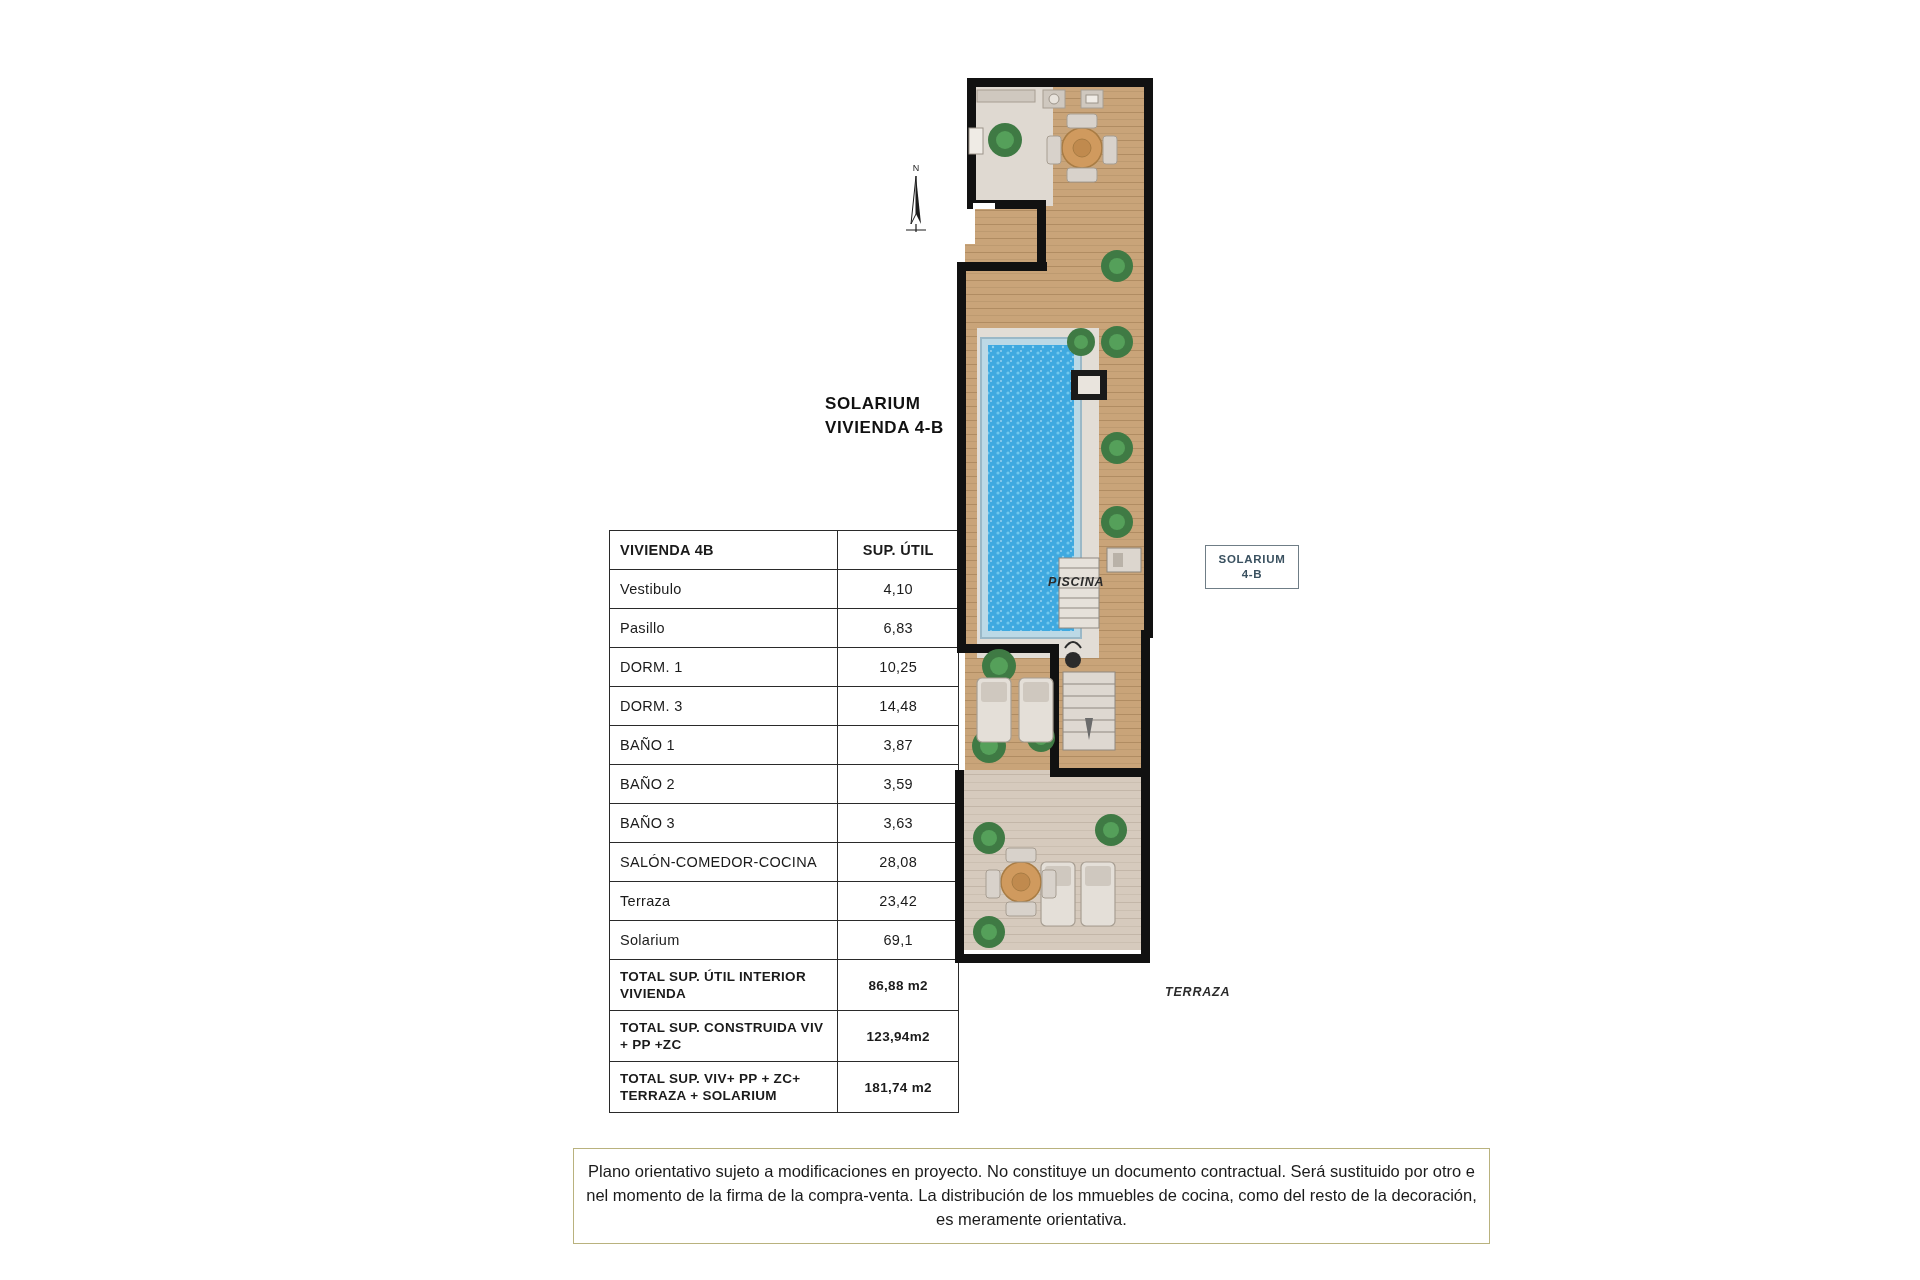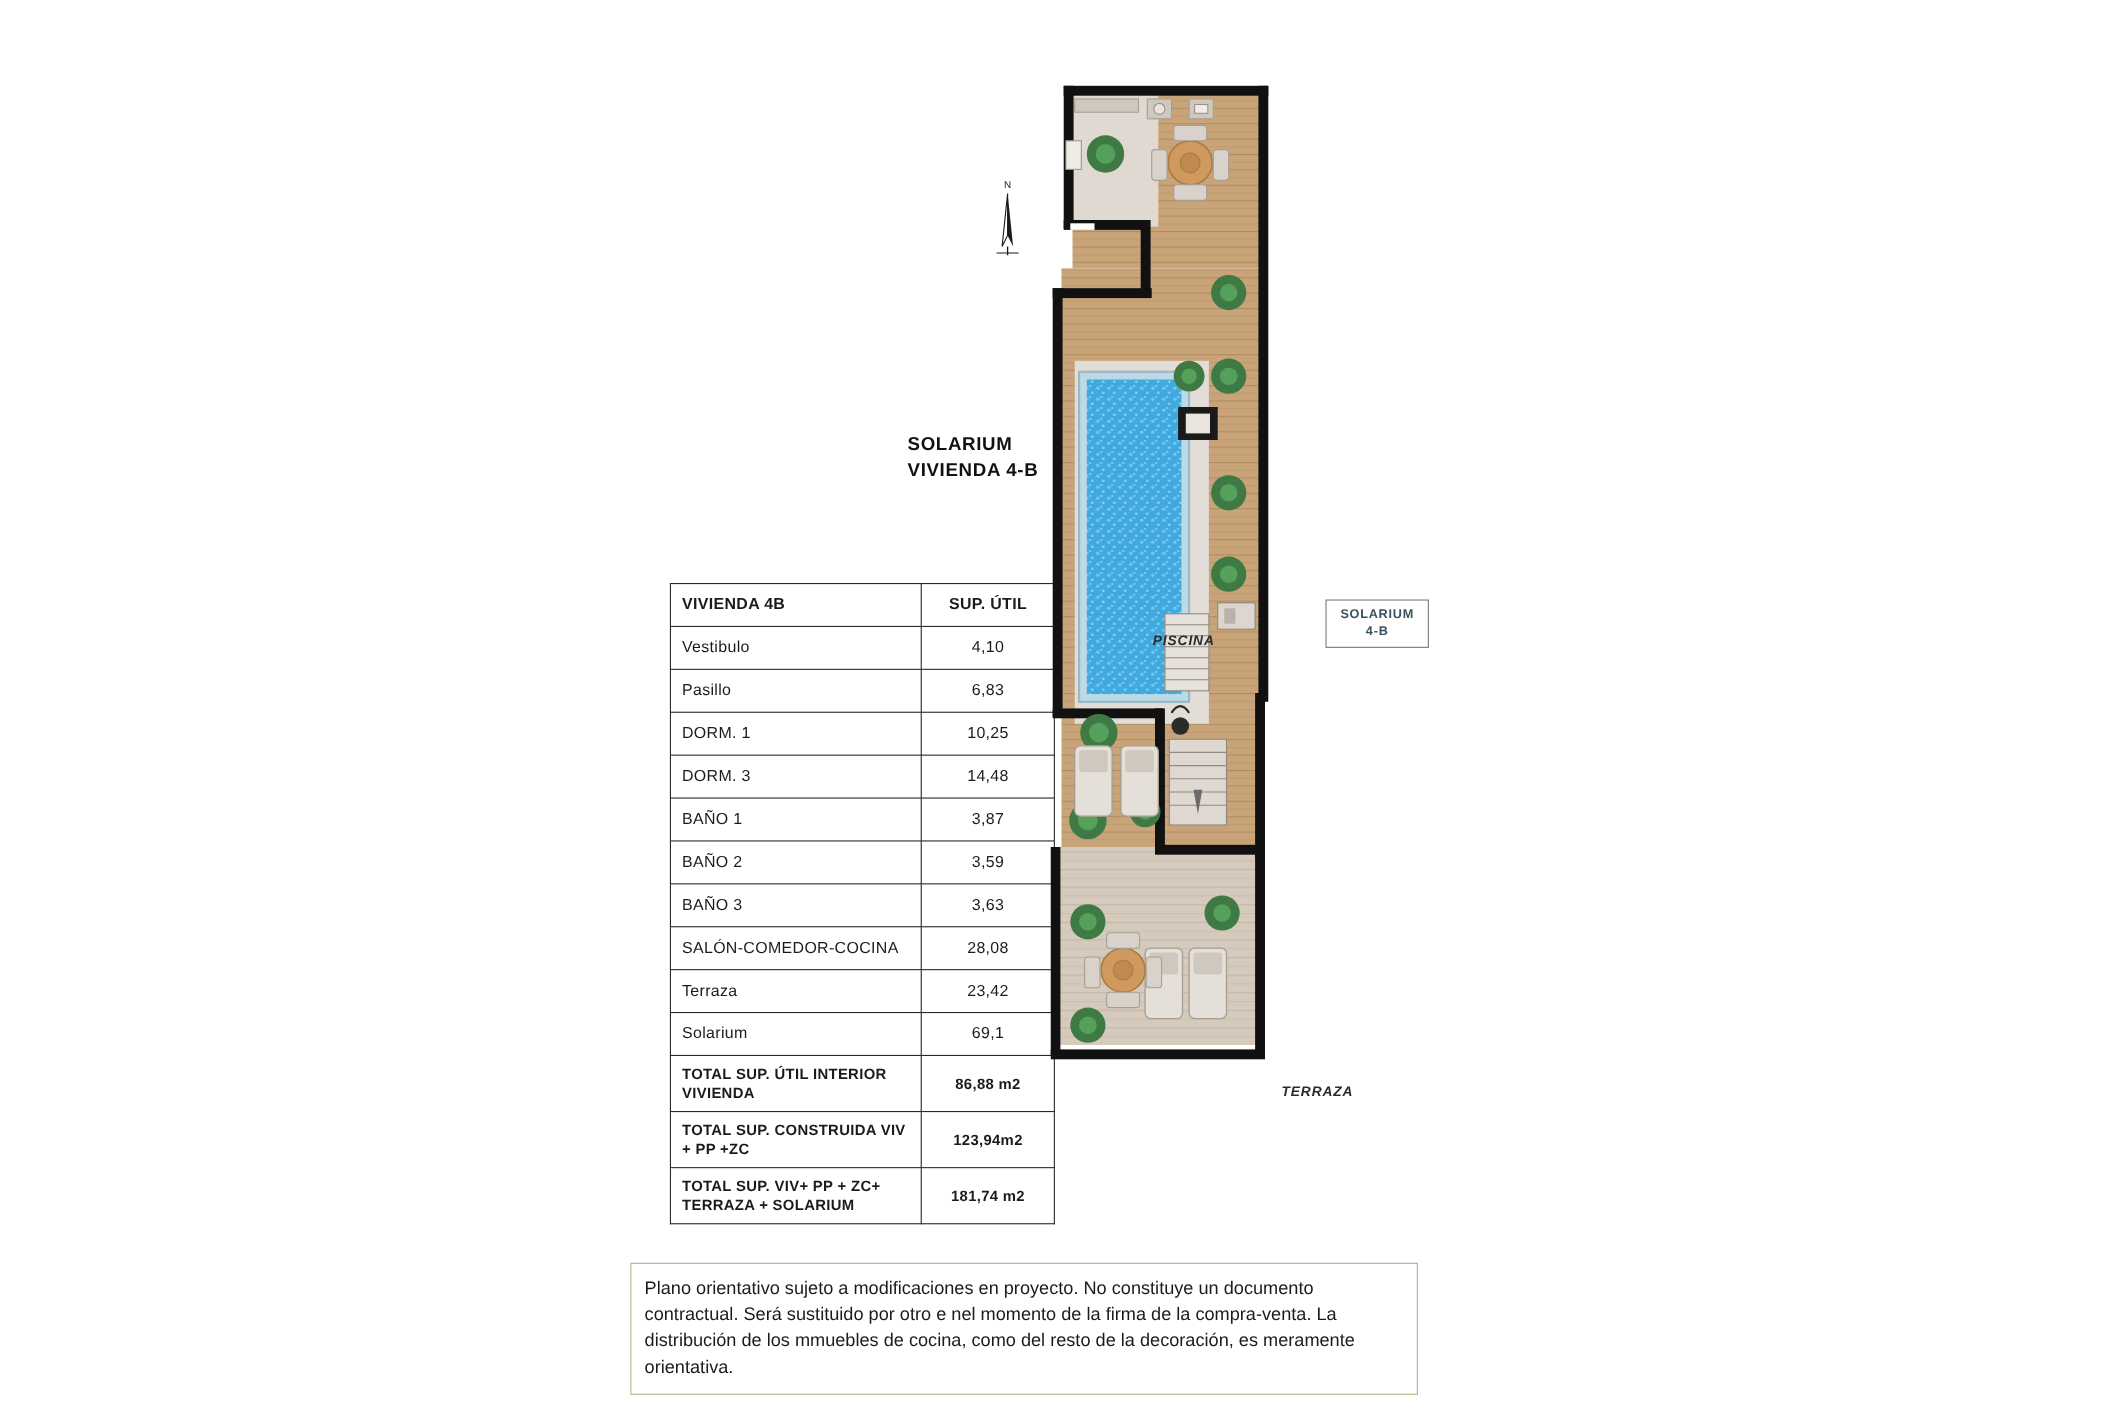--- a/index.html
+++ b/index.html
@@ -81,28 +81,29 @@
     font-weight: bold;
     font-size: 13.5px;
     line-height: 17px;
   }
 
   
   .disclaimer {
     position: absolute;
     left: 573px;
     top: 1148px;
-    width: 716px;
+    width: 917px;
     border: 1px solid #b9b27e;
     background: #ffffff;
     padding: 10px 12px 12px 12px;
     font-size: 16.5px;
     line-height: 24px;
     color: #1b1b1b;
     box-sizing: border-box;
+    text-align: center;
   }
 
   
   .plan {
     position: absolute;
     left: 955px;
     top: 70px;
     width: 420px;
     height: 1080px;
   }

